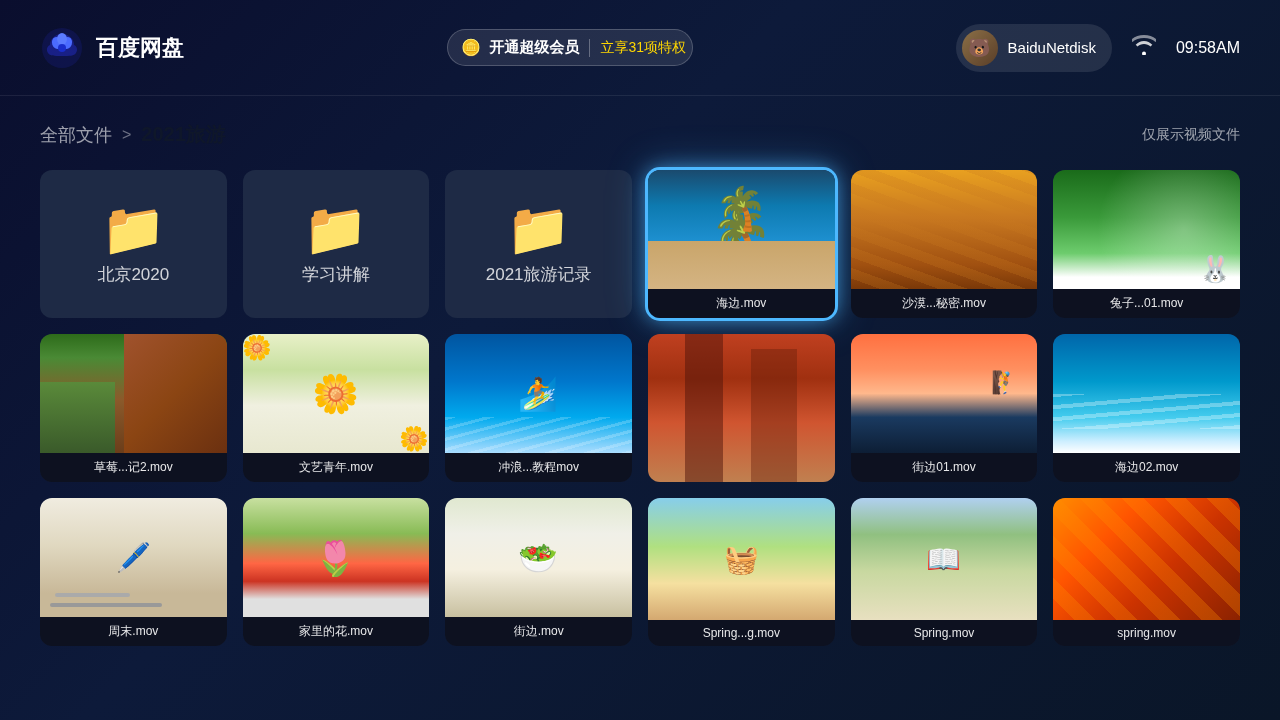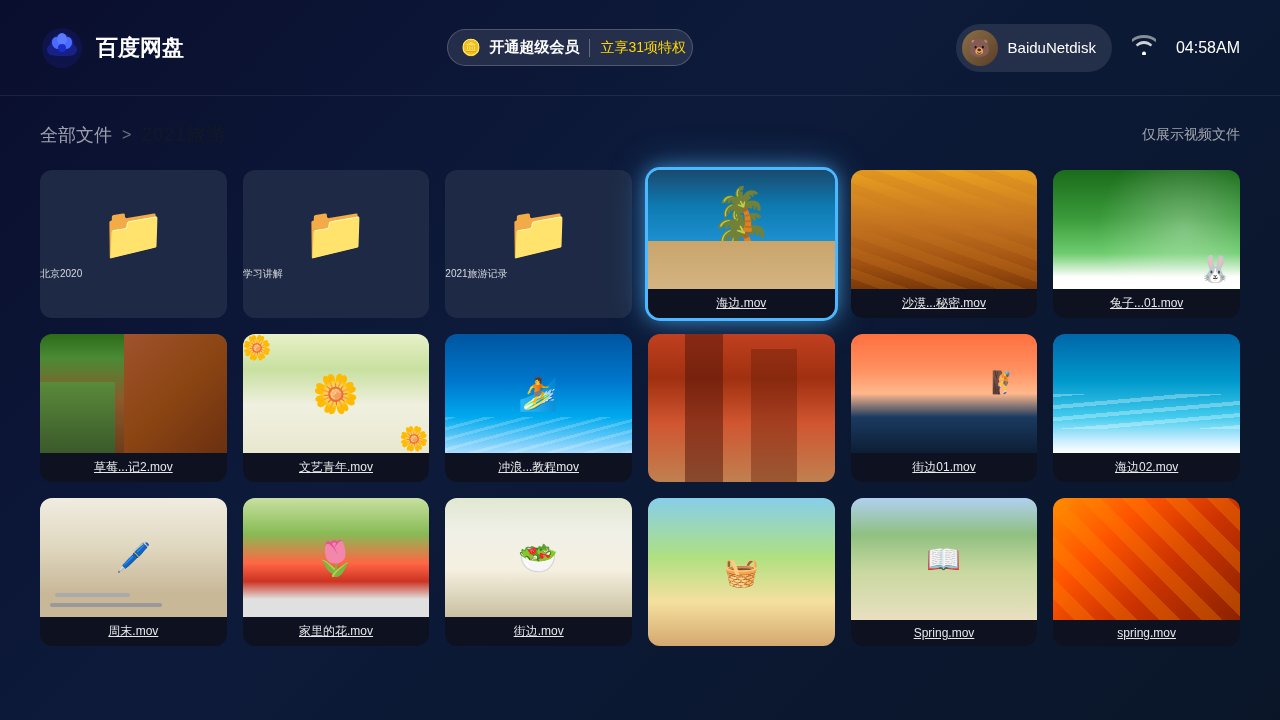--- a/index.html
+++ b/index.html
@@ -184,23 +184,24 @@
       height: 148px;
     }
 
     .folder-icon {
       font-size: 52px;
       margin-bottom: 8px;
       line-height: 1;
     }
 
     .item-label {
-      font-size: 10px;
+      font-size: 17px;
       color: rgba(255,255,255,0.85);
-      padding: 0 0;
+      text-align: center;
+      padding: 0 8px;
       white-space: nowrap;
       overflow: hidden;
       text-overflow: ellipsis;
       width: 100%;
     }
 
     .folder .item-label {
       color: rgba(255,255,255,0.8);
     }
 
@@ -218,21 +219,20 @@
 
     .video-label-bar {
       background: rgba(0,0,0,0.5);
       padding: 6px 8px;
       font-size: 12px;
       color: rgba(255,255,255,0.9);
       text-align: center;
       white-space: nowrap;
       overflow: hidden;
       text-overflow: ellipsis;
-      text-decoration: underline;
     }
 
     .selected-item {
       box-shadow: 0 0 0 3px #4db8ff, 0 0 20px rgba(77, 184, 255, 0.7), 0 0 40px rgba(77, 184, 255, 0.4);
     }
 
     
     .thumb-beach {
       background: linear-gradient(180deg, #2a6496 0%, #1a4a70 30%, #87CEEB 60%, #D2B48C 100%);
       position: relative;
@@ -287,21 +287,21 @@
       <div class="avatar-img">🐻</div>
       <span class="username">BaiduNetdisk</span>
     </div>
     <span class="wifi-icon">
       <svg width="24" height="20" viewBox="0 0 24 20" fill="white">
         <path d="M12 16.5a2 2 0 100 4 2 2 0 000-4z"></path>
         <path d="M5.5 11.5C7.1 9.9 9.4 9 12 9s4.9.9 6.5 2.5l1.8-1.8C18.1 7.4 15.2 6 12 6S5.9 7.4 3.7 9.7l1.8 1.8z" fill="white" opacity="0.8"></path>
         <path d="M0.5 7C3.1 4.4 7.4 3 12 3s8.9 1.4 11.5 4L25.3 5.2C22.3 2.1 17.4 0 12 0 6.6 0 1.7 2.1-1.3 5.2L0.5 7z" fill="white" opacity="0.5"></path>
       </svg>
     </span>
-    <span class="time">04:58AM</span>
+    <span class="time">09:58AM</span>
   </div>
 </header>
 
 <main class="main">
 
   <div class="breadcrumb">
     <div class="breadcrumb-left">
       <span class="breadcrumb-root">全部文件</span>
       <span class="breadcrumb-sep">&gt;</span>
       <span class="breadcrumb-current">2021旅游</span>
@@ -413,20 +413,21 @@
       <div class="video-thumb" style="background: linear-gradient(180deg, #e0e8d0 0%, #f0f0e8 30%, #f5f0e0 60%, #c8c0a0 100%); position:relative; overflow:hidden;">
         <div style="position:absolute; inset:0; display:flex; align-items:center; justify-content:center; font-size:32px;">🥗</div>
       </div>
       <div class="video-label-bar">街边.mov</div>
     </div>
 
     <div class="grid-item video-item">
       <div class="video-thumb" style="background: linear-gradient(180deg, #87CEEB 0%, #b0e080 40%, #f5e0a0 70%, #d4a870 100%); position:relative; overflow:hidden;">
         <div style="position:absolute; inset:0; display:flex; align-items:center; justify-content:center; font-size:28px;">🧺</div>
       </div>
+      <div class="video-label-bar">Spring...g.mov</div>
     </div>
 
     <div class="grid-item video-item">
       <div class="video-thumb" style="background: linear-gradient(180deg, #b0d0f0 0%, #90c080 30%, #c8d8a0 60%, #e8e0c0 100%); position:relative; overflow:hidden;">
         <div style="position:absolute; inset:0; display:flex; align-items:center; justify-content:center; font-size:28px;">📖</div>
       </div>
       <div class="video-label-bar">Spring.mov</div>
     </div>
 
     <div class="grid-item video-item">

